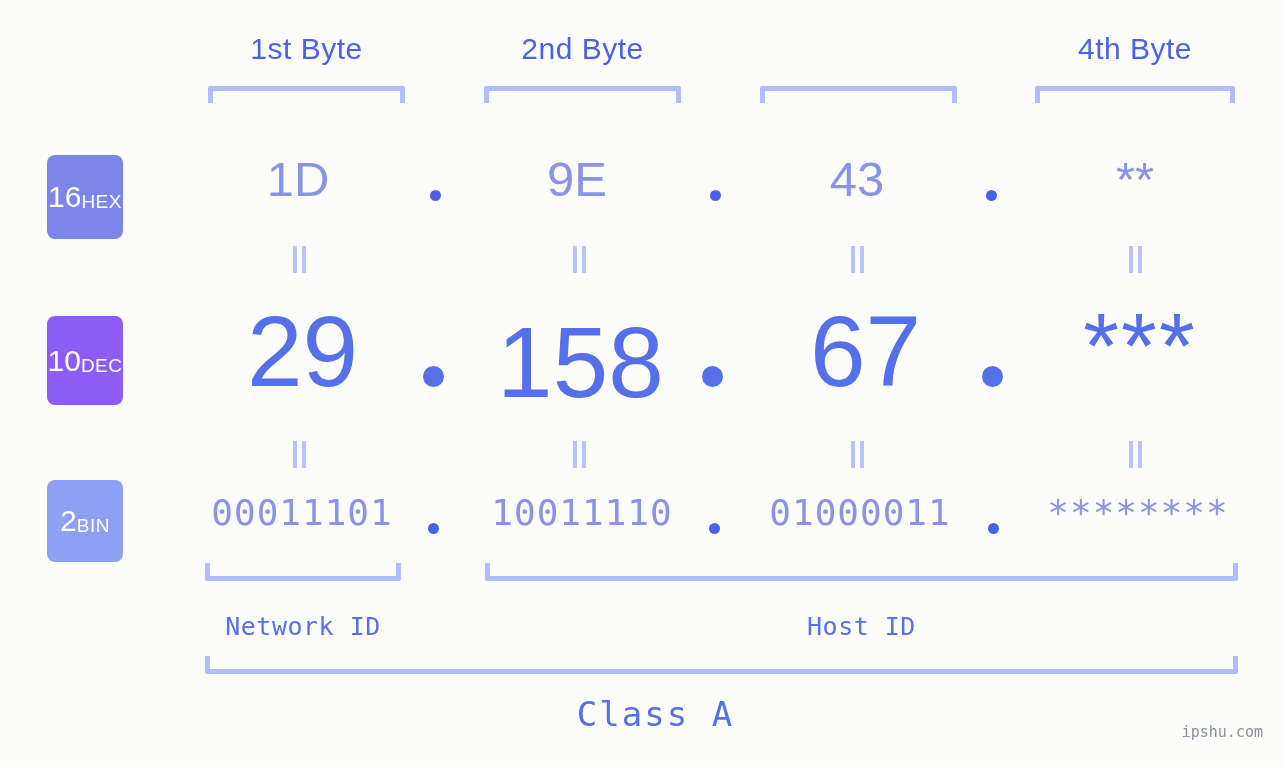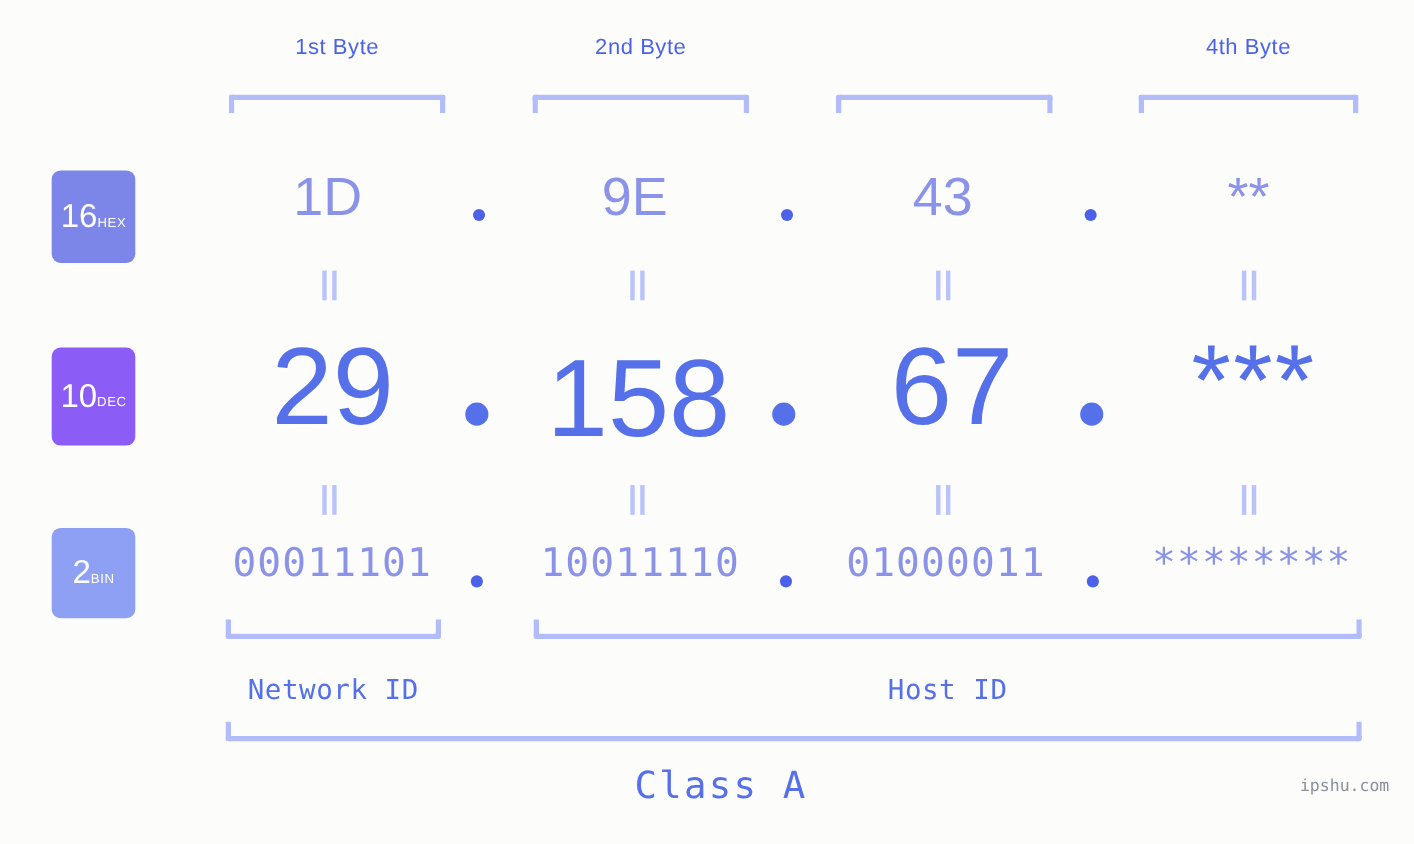--- a/index.html
+++ b/index.html
@@ -18,21 +18,21 @@
     width: 1285px;
     height: 767px;
   }
 
   
   .byte-label {
     position: absolute;
     top: 32px;
     text-align: center;
     font-family: "Liberation Sans", sans-serif;
-    font-size: 20px;
+    font-size: 30px;
     color: #4b62e8;
     letter-spacing: 0.5px;
     white-space: nowrap;
   }
 
   
   .bracket-top {
     position: absolute;
     top: 86px;
     height: 17px;
@@ -68,21 +68,21 @@
     align-items: center;
     justify-content: center;
     line-height: 1;
   }
   .badge .num {
     font-size: 30px;
     font-weight: 400;
     letter-spacing: 0px;
   }
   .badge .abbr {
-    font-size: 12px;
+    font-size: 19px;
     font-weight: 400;
     margin-top: 9px;
     letter-spacing: 0.5px;
   }
   #badge-hex { top: 155px; height: 84px; background: #7b86e8; }
   #badge-dec { top: 316px; height: 89px; background: #8b5cf6; }
   #badge-bin { top: 480px; height: 82px; background: #8ea0f4; }
 
   
   .hex-val {
@@ -186,21 +186,21 @@
     font-size: 34px;
     color: #5570e8;
     letter-spacing: 2px;
     padding-left: 13px;
   }
 
   
   #watermark {
     position: absolute;
     right: 22px;
-    bottom: 44px;
+    bottom: 26px;
     font-family: "DejaVu Sans Mono", monospace;
     font-size: 15px;
     color: #8a8f98;
     letter-spacing: 0px;
   }
 </style>
 </head>
 <body>
 
 <div id="stage">

